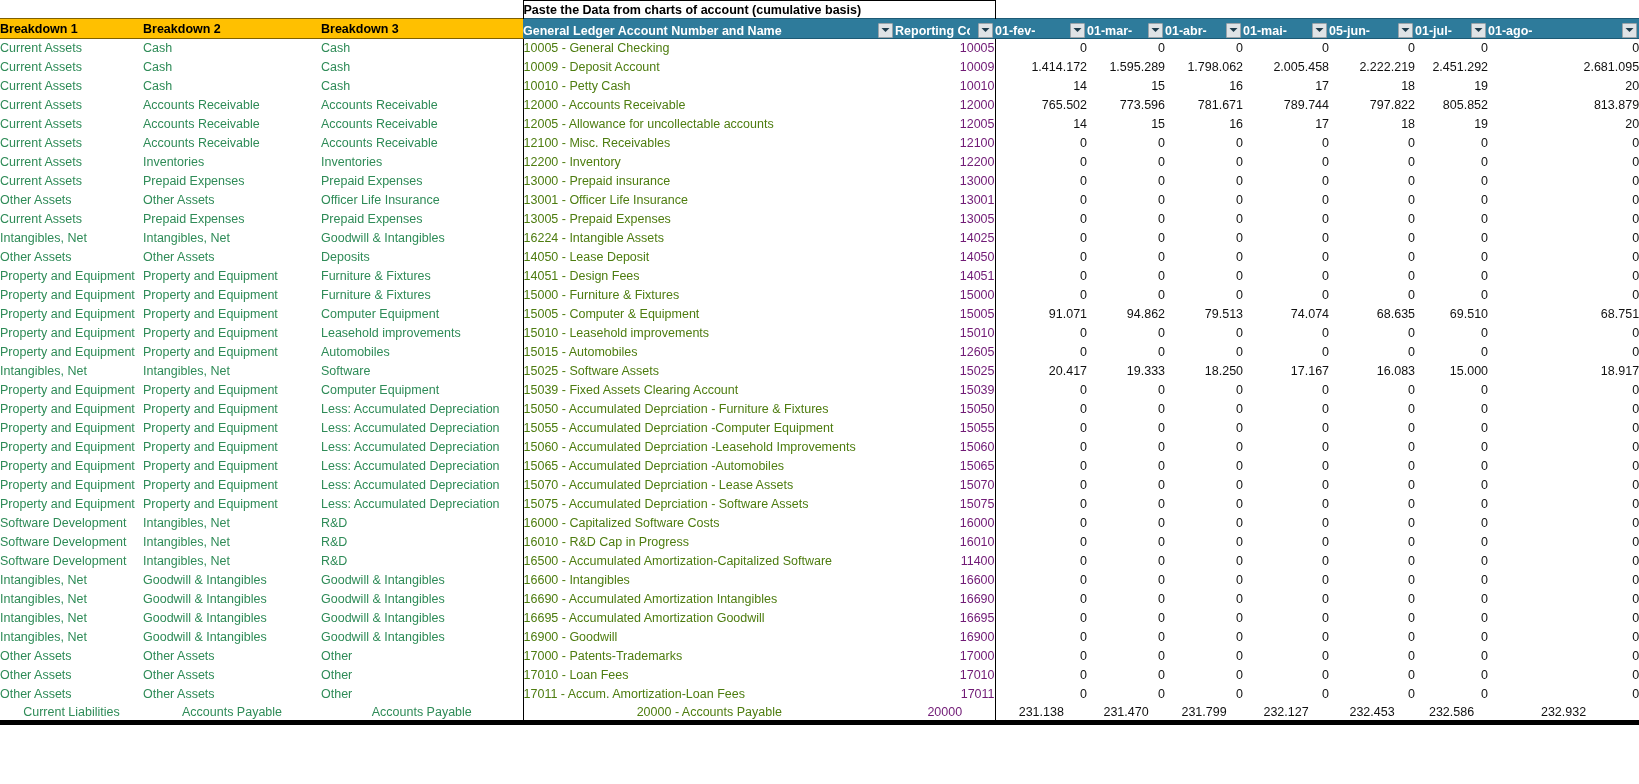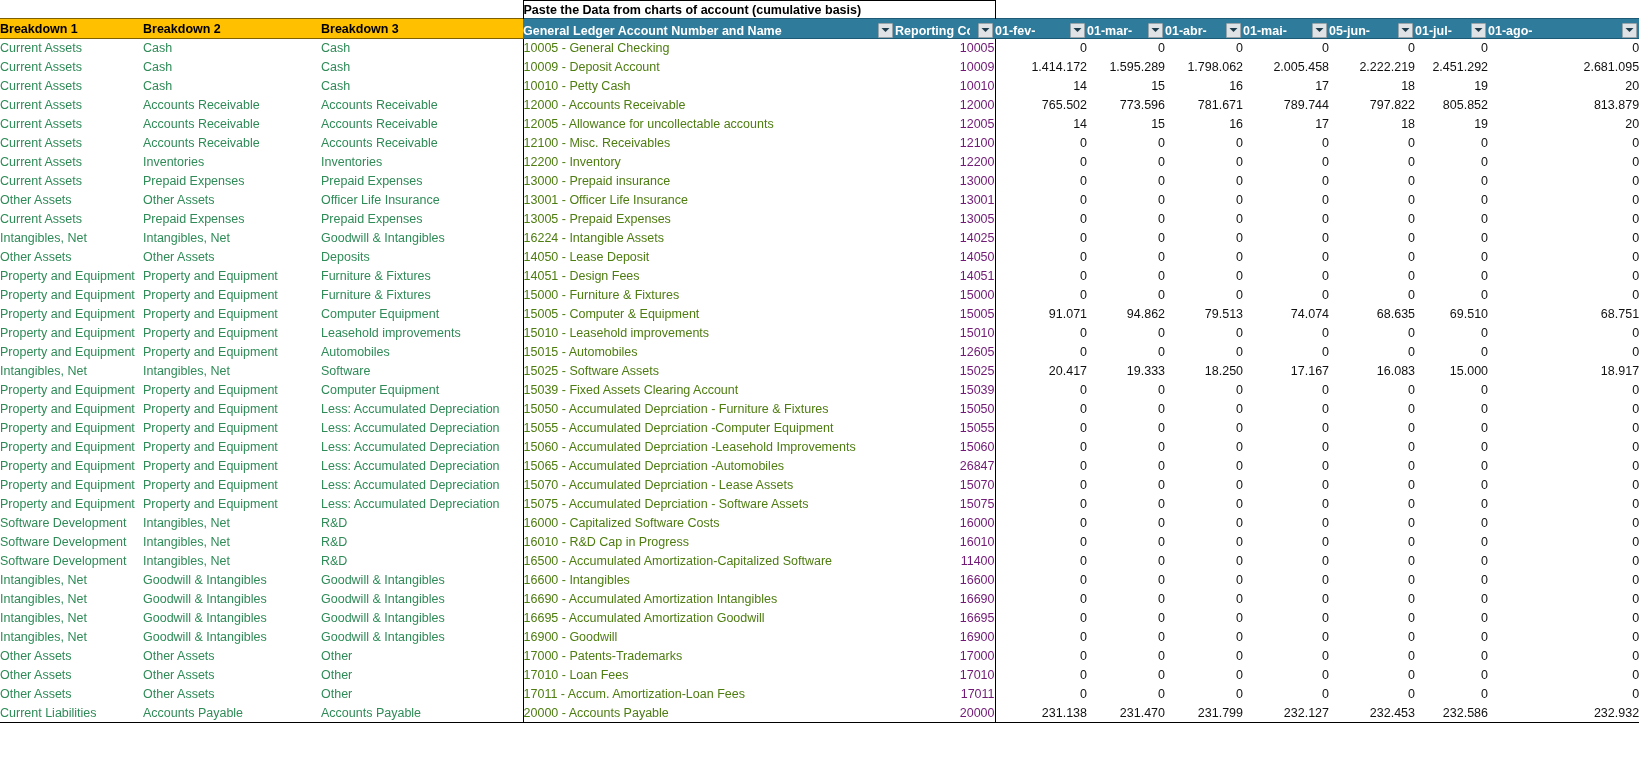--- a/index.html
+++ b/index.html
@@ -109,21 +109,21 @@
     color: #701a75;
     text-align: right;
     padding-right: 4px;
     border-right: 1px solid #000;
   }
   .num {
     color: #111111;
     text-align: right;
     padding-right: 5px;
   }
-  .last-row td { border-bottom: 1px solid #000000; }
+  .last-row td { border-bottom: 5px solid #000000; text-align: center; }
 
   .gl-area { border-left: 1px solid #000; }
 </style>
 </head>
 <body>
 
 <div id="sheet">
   <table class="grid">
     <colgroup>
       <col style="width:143px">
@@ -553,21 +553,21 @@
           <td class="num">0</td>
           <td class="num">0</td>
           <td class="num">0</td>
           <td class="num">0</td>
         </tr>
         <tr class="data-row">
           <td class="bd">Property and Equipment</td>
           <td class="bd">Property and Equipment</td>
           <td class="bd">Less: Accumulated Depreciation</td>
           <td class="gl gl-area">15065 - Accumulated Deprciation -Automobiles</td>
-          <td class="code">26847</td>
+          <td class="code">15065</td>
           <td class="num">0</td>
           <td class="num">0</td>
           <td class="num">0</td>
           <td class="num">0</td>
           <td class="num">0</td>
           <td class="num">0</td>
           <td class="num">0</td>
         </tr>
         <tr class="data-row">
           <td class="bd">Property and Equipment</td>

